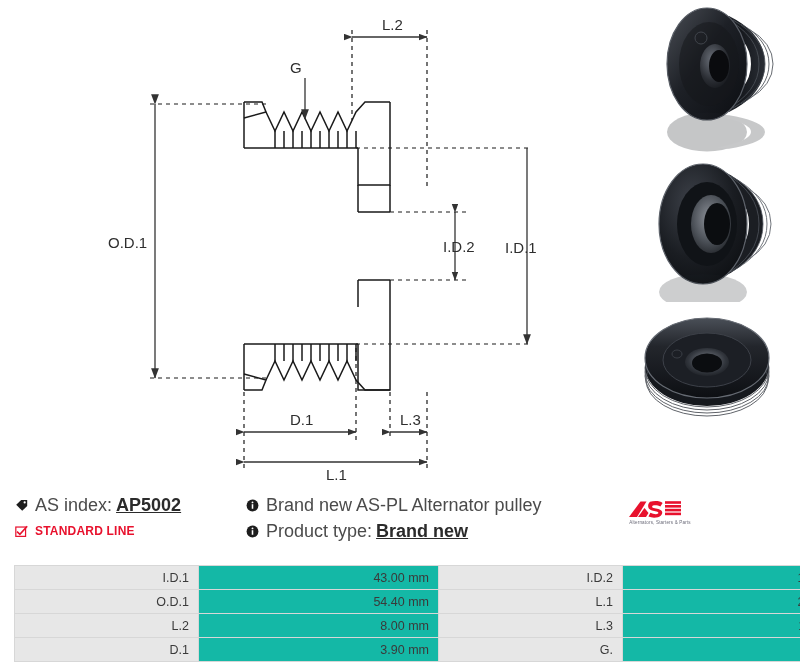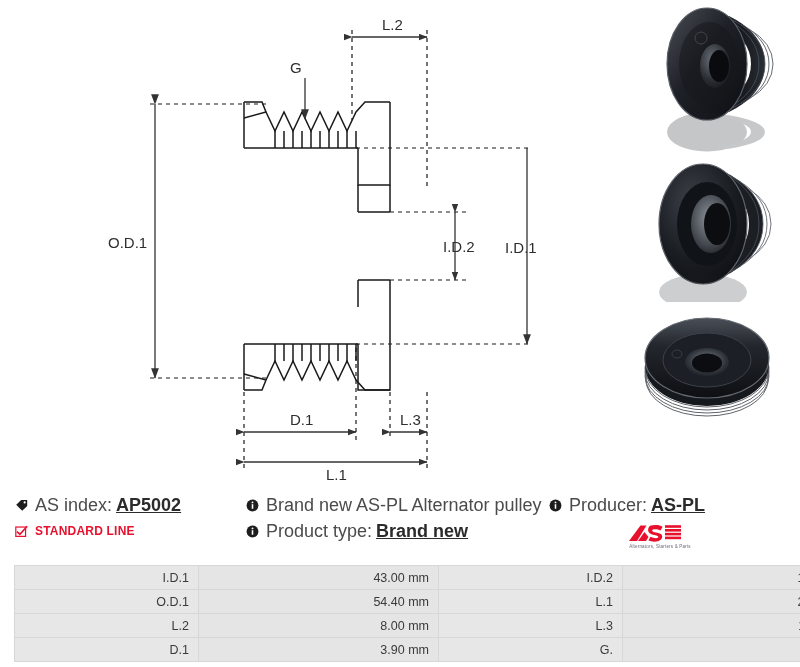--- a/index.html
+++ b/index.html
@@ -116,21 +116,21 @@
     border: 1px solid #d7d7d7;
     text-align: right;
     color: #3a3a3a;
     white-space: nowrap;
   }
   #spec-table td.k {
     background: #e7e7e7;
     width: 165px;
   }
   #spec-table td.v {
-    background: #e5e5e5;
+    background: #14b8a6;
     width: 221px;
   }
 </style>
 </head>
 <body>
 
 <div id="top-area">
 
   <div id="drawing-panel">
     <svg id="drawing-svg" width="615" height="492" viewBox="0 0 615 492">
@@ -389,32 +389,20 @@
           <circle cx="8" cy="4.2" r="1.15" fill="#ffffff"></circle>
         </svg>
       </span>
       <span class="txt">Product type:</span>
       <span style="width:4px"></span>
       <span class="val">Brand new</span>
     </div>
   </div>
 
   <div class="info-col" id="info-col-3">
-    <div class="info-line">
-      <span class="ico">
-        <svg width="13" height="13" viewBox="0 0 16 16">
-          <circle cx="8" cy="8" r="7.3" fill="#1d1d1d"></circle>
-          <rect x="7.05" y="6.4" width="1.9" height="5.6" fill="#ffffff"></rect>
-          <circle cx="8" cy="4.2" r="1.15" fill="#ffffff"></circle>
-        </svg>
-      </span>
-      <span class="txt">Producer:</span>
-      <span style="width:4px"></span>
-      <span class="val">AS-PL</span>
-    </div>
     <div id="producer-logo">
       <svg width="66" height="19" viewBox="0 0 66 19" style="display:block;margin:0 auto">
         <g fill="#e8112d">
           <path d="M2 17 L13.5 1.5 L19.5 1.5 L10 17 Z"></path>
           <path d="M11 17 L17.5 8 L21.5 13 L19 17 Z"></path>
           <path d="M23 1.8 C27.8 0.6 33 0.9 35.6 3 L33.4 6.6
                    C31.2 5.2 27.8 4.8 26 5.6 C24.6 6.3 25 7.5 26.6 7.9
                    L31.4 9.1 C35.4 10.1 36.4 13.2 34 15.5
                    C31.4 18 25.6 18.4 21.4 16.6 L23.4 12.8
                    C26 14.2 29.8 14.6 31 13.6 C31.9 12.8 31.2 11.9 29.4 11.5

